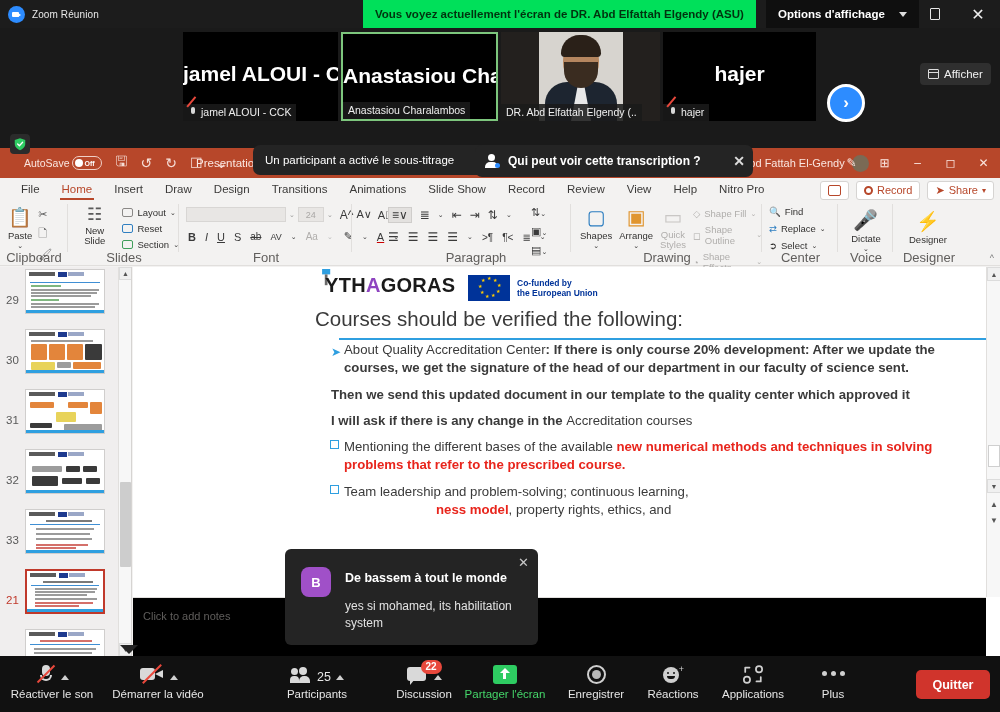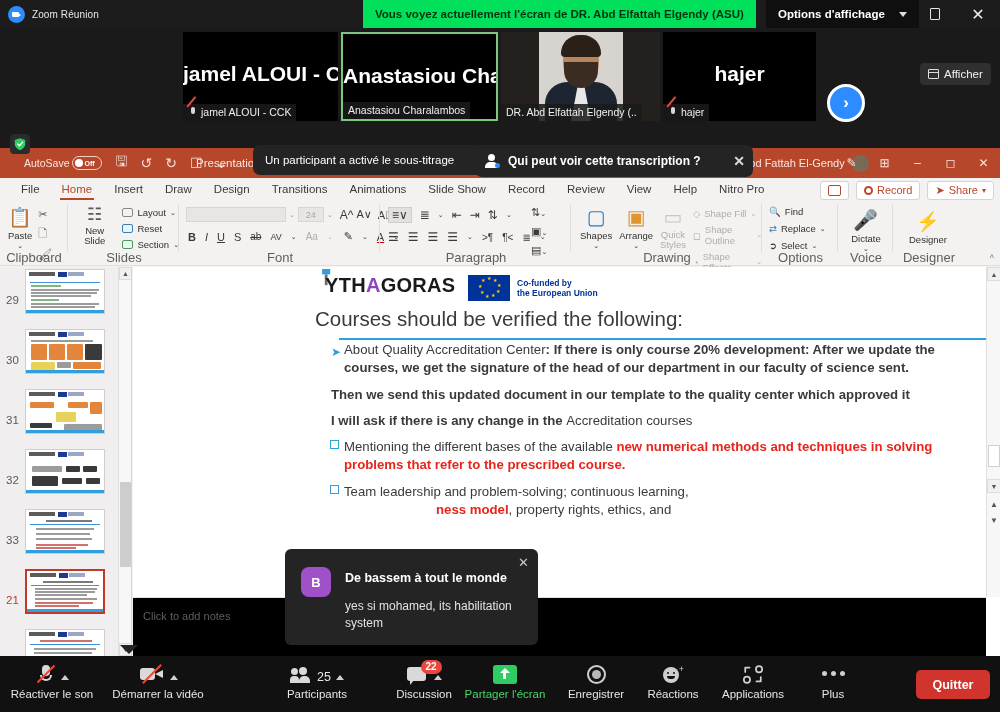--- a/index.html
+++ b/index.html
@@ -477,21 +477,21 @@
               <span class="sq" style="width:11px;height:9px;border-color:#3f9e5a"></span>
               <span>Section</span>
               <span style="font-size:7px">⌄</span>
             </span>
         </div>
       </div>
       <div class="glabel">Slides</div>
       <div class="sep"></div>
     </div>
 
-    <div class="grp" style="left:180px;width:200px">
+    <div class="grp" style="left:180px;width:172px">
       <div style="position:absolute;left:6px;top:7px;display:flex;align-items:center;gap:3px;">
         <div style="width:100px;height:15px;background:#e8e6e4;border:1px solid #d8d6d4;"></div>
         <span style="font-size:7px;color:#999">⌄</span>
         <div style="width:26px;height:15px;background:#e8e6e4;border:1px solid #d8d6d4;font-size:9px;color:#a9a7a5;display:flex;align-items:center;justify-content:center">24</div>
         <span style="font-size:7px;color:#999">⌄</span>
         <span style="font-size:12px;color:#3a3a3a;margin-left:4px">A^</span>
         <span style="font-size:11px;color:#3a3a3a">A∨</span>
         <span style="font-size:11px;color:#3a3a3a;margin-left:3px">A⃟</span>
       </div>
       <div style="position:absolute;left:8px;top:30px;display:flex;align-items:center;gap:9px;font-size:11px;color:#3a3a3a">
@@ -592,21 +592,21 @@
             <span style="color:#2f7fc1">⇄</span>
             <span>Replace</span>
             <span style="font-size:7px">⌄</span>
           </span>
         <span class="btn-h">
             <span>➲</span>
             <span>Select</span>
             <span style="font-size:7px">⌄</span>
           </span>
       </div>
-      <div class="glabel">Options</div>
+      <div class="glabel">Center</div>
       <div class="sep"></div>
     </div>
 
     <div class="grp" style="left:839px;width:54px">
       <div class="btn-v" style="position:absolute;left:8px;top:8px;width:38px">
         <span style="font-size:20px;color:#2f7fc1">🎤</span>
         <span>Dictate</span>
         <span style="font-size:7px">⌄</span>
       </div>
       <div class="glabel">Voice</div>

